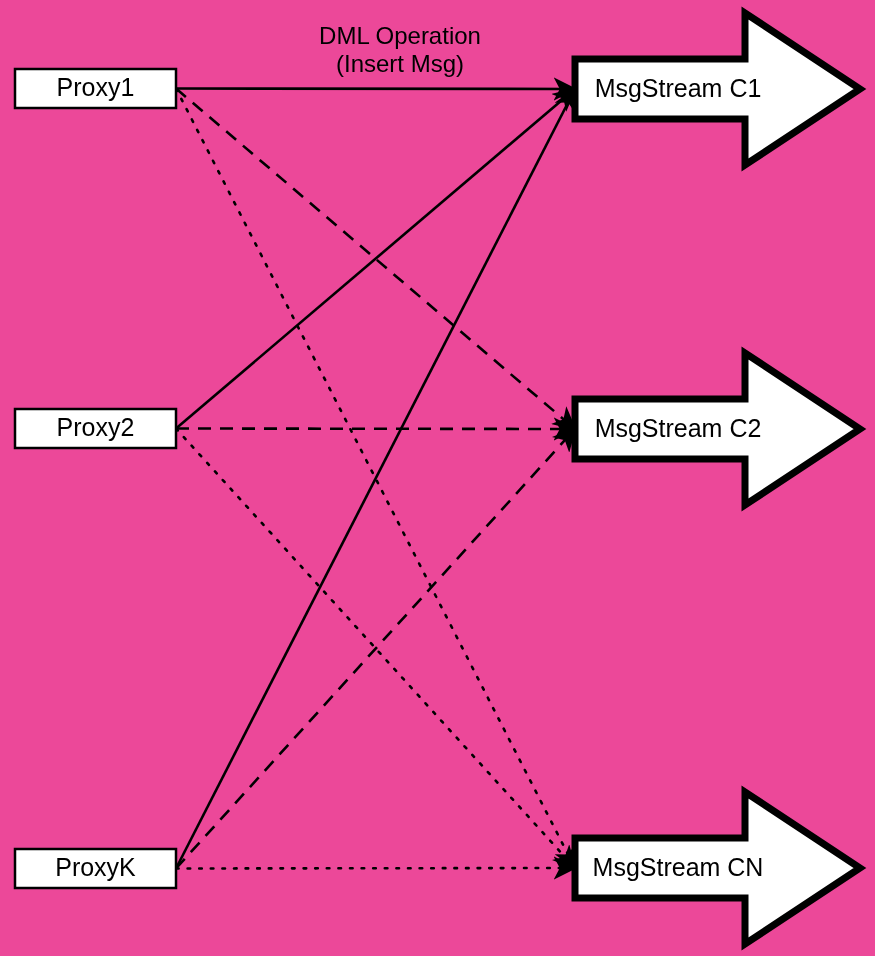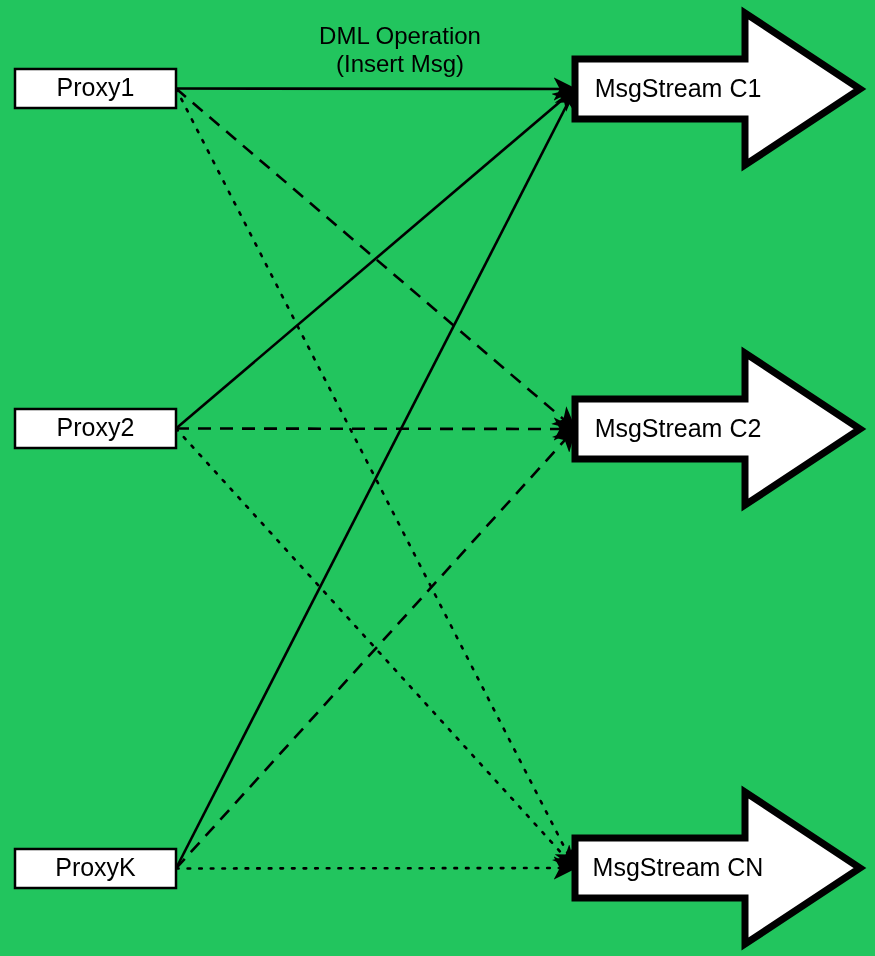--- a/index.html
+++ b/index.html
@@ -7,21 +7,21 @@
     padding: 0;
     background: #ffffff;
   }
   body {
     font-family: "Liberation Sans", sans-serif;
   }
   #stage {
     position: relative;
     width: 875px;
     height: 956px;
-    background: #22c55e;
+    background: #ec4899;
     overflow: hidden;
   }
   #diagram {
     position: absolute;
     left: 0;
     top: 0;
     width: 875px;
     height: 956px;
   }
   .node-label {

